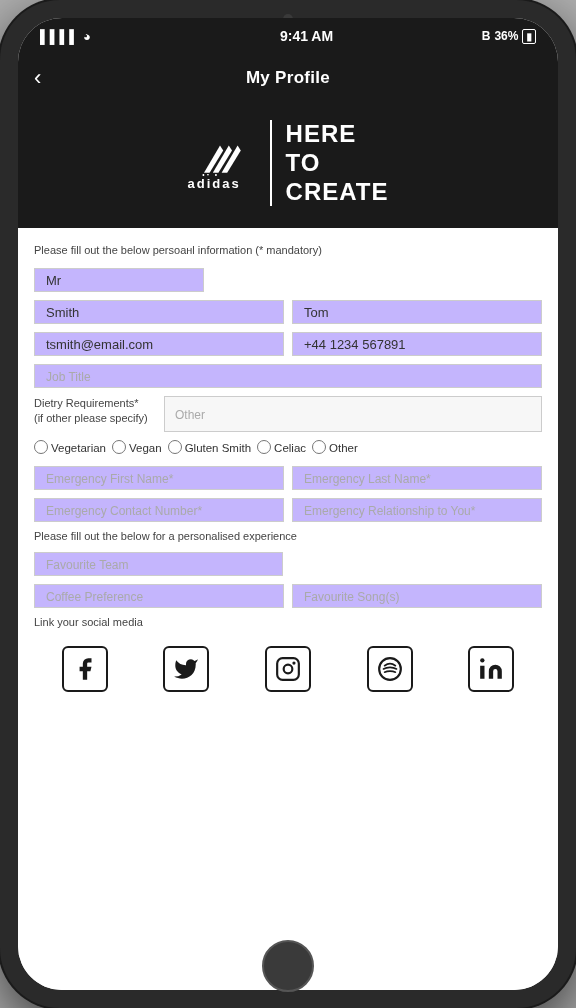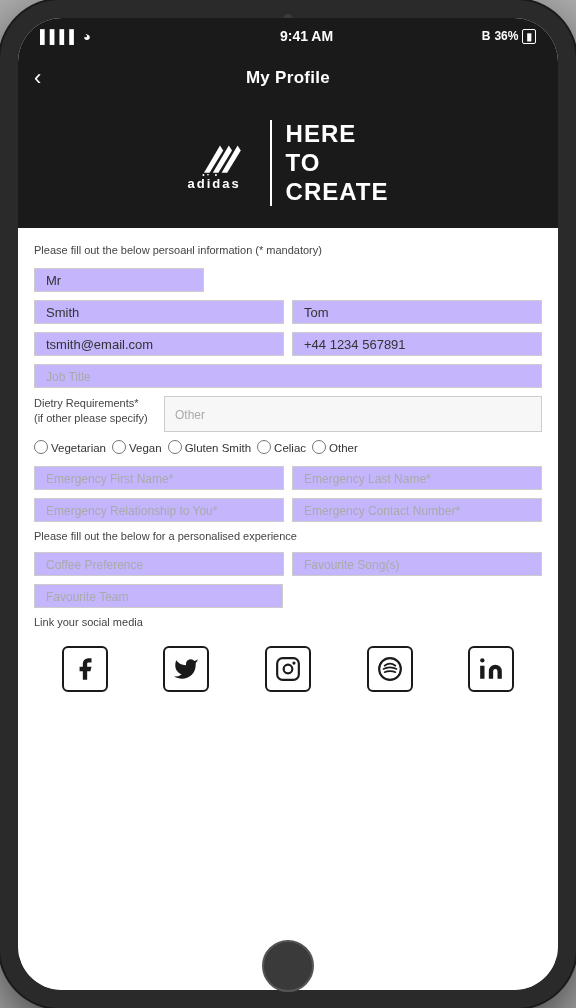--- a/index.html
+++ b/index.html
@@ -295,31 +295,31 @@
           <input type="radio" name="dietary" style=""> 
             <span>Other</span>
         </label>
       </div>
 
       <div class="input-row">
         <input class="input-field" type="text" placeholder="Emergency First Name*" style="">
         <input class="input-field" type="text" placeholder="Emergency Last Name*" style="">
       </div>
       <div class="input-row">
+        <input class="input-field" type="text" placeholder="Emergency Contact Number*" style="">
         <input class="input-field" type="text" placeholder="Emergency Relationship to You*" style="">
-        <input class="input-field" type="text" placeholder="Emergency Contact Number*" style="">
       </div>
 
       <p class="section-title">Please fill out the below for a personalised experience</p>
+      <div class="input-row">
+        <input class="input-field" type="text" style="max-width: 49%;" placeholder="Favourite Team">
+      </div>
       <div class="input-row">
         <input class="input-field" type="text" placeholder="Coffee Preference" style="">
         <input class="input-field" type="text" placeholder="Favourite Song(s)" style="">
-      </div>
-      <div class="input-row">
-        <input class="input-field" type="text" style="max-width: 49%;" placeholder="Favourite Team">
       </div>
 
       <p class="section-title">Link your social media</p>
       <div class="social-row">
 
         <div class="social-icon">
           <svg viewBox="0 0 24 24" xmlns="http://www.w3.org/2000/svg">
             <path d="M18 2h-3a5 5 0 00-5 5v3H7v4h3v8h4v-8h3l1-4h-4V7a1 1 0 011-1h3z"></path>
           </svg>
         </div>

